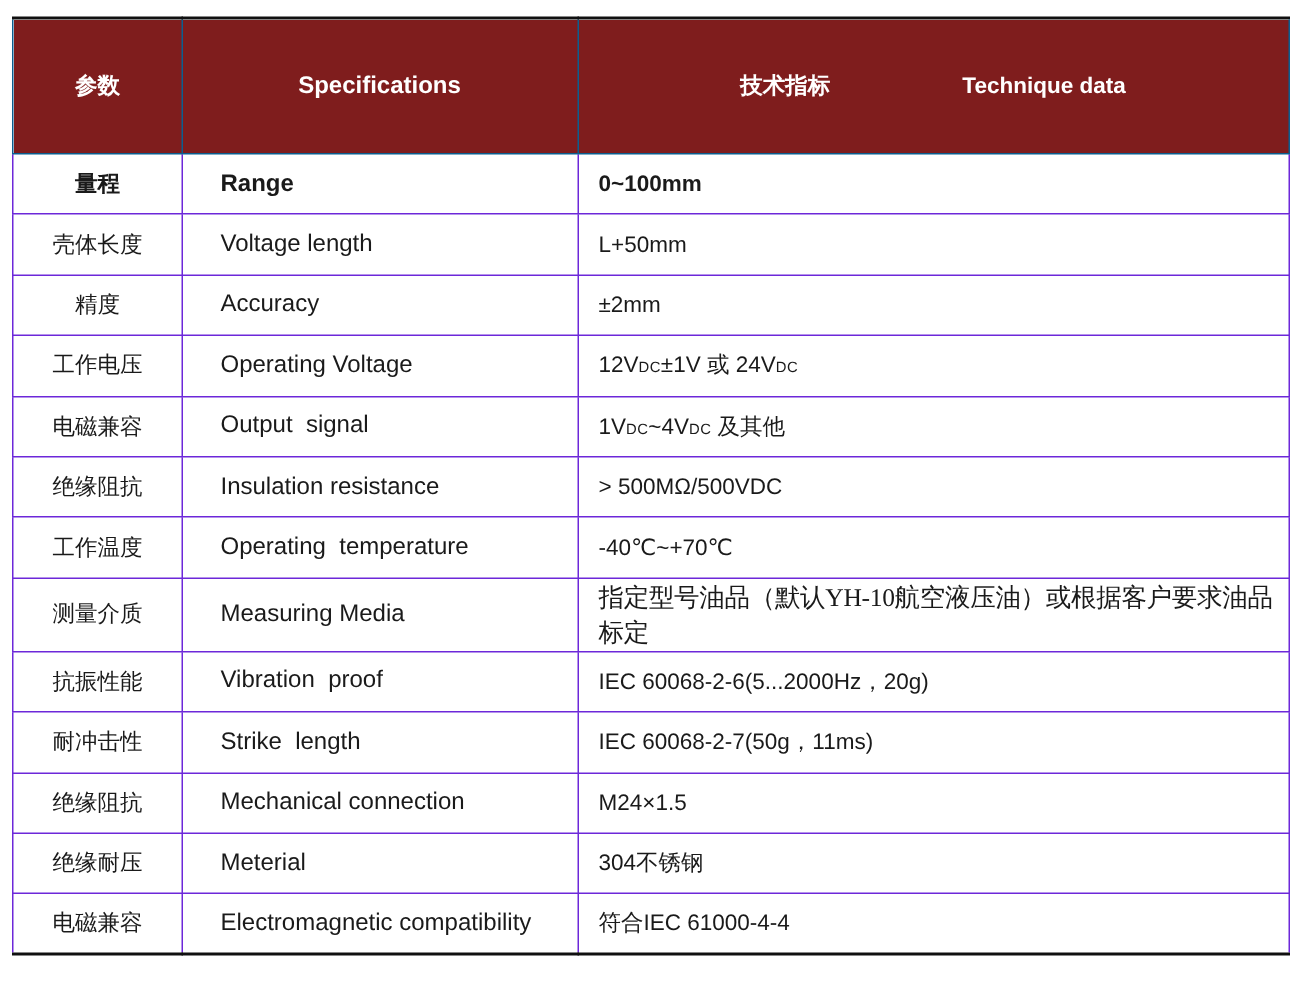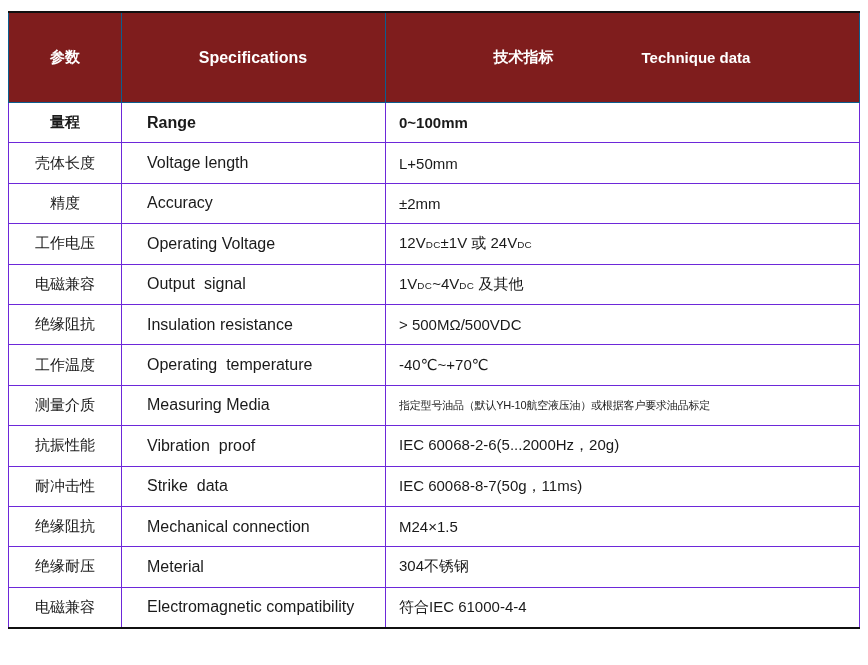--- a/index.html
+++ b/index.html
@@ -44,21 +44,21 @@
   }
   tbody td {
     height: 40.4px;
     vertical-align: middle;
     background: #ffffff;
   }
   .c1 { width: 113px; text-align: center; font-size: 15px; }
   .c2 { width: 264px; padding-left: 25px; font-size: 16px; white-space: pre-wrap; }
   .c3 { width: 474px; padding-left: 13px; font-size: 15px; white-space: pre-wrap; }
   tr.bold td { font-weight: bold; }
-  tr.small .c3 { font-size: 11px; letter-spacing: -0.2px; }
+  tr.small .c3 { font-size: 17px; letter-spacing: -0.2px; font-family: Liberation Serif, serif; }
   .sc { font-size: 0.66em; letter-spacing: 0.3px; }
   .techhead {
     display: flex;
     justify-content: center;
     align-items: center;
     gap: 88px;
   }
 </style>
 </head>
 <body>
@@ -118,22 +118,22 @@
           <td class="c2">Measuring Media</td>
           <td class="c3">指定型号油品（默认YH-10航空液压油）或根据客户要求油品标定</td>
         </tr>
         <tr class="row">
           <td class="c1">抗振性能</td>
           <td class="c2">Vibration  proof</td>
           <td class="c3">IEC 60068-2-6(5...2000Hz，20g)</td>
         </tr>
         <tr class="row">
           <td class="c1">耐冲击性</td>
-          <td class="c2">Strike  data</td>
-          <td class="c3">IEC 60068-8-7(50g，11ms)</td>
+          <td class="c2">Strike  length</td>
+          <td class="c3">IEC 60068-2-7(50g，11ms)</td>
         </tr>
         <tr class="row">
           <td class="c1">绝缘阻抗</td>
           <td class="c2">Mechanical connection</td>
           <td class="c3">M24×1.5</td>
         </tr>
         <tr class="row">
           <td class="c1">绝缘耐压</td>
           <td class="c2">Meterial</td>
           <td class="c3">304不锈钢</td>

